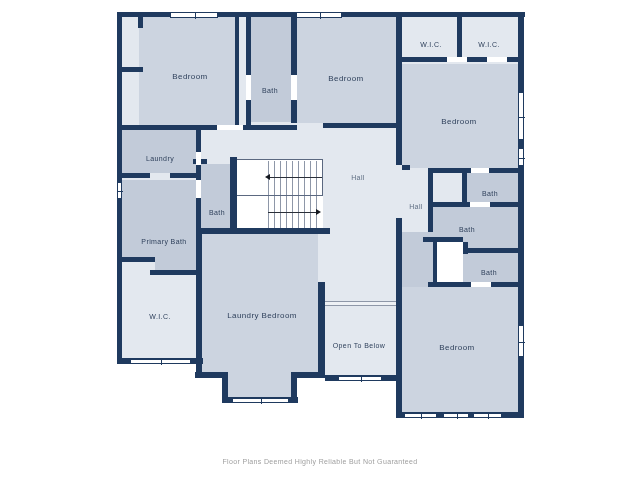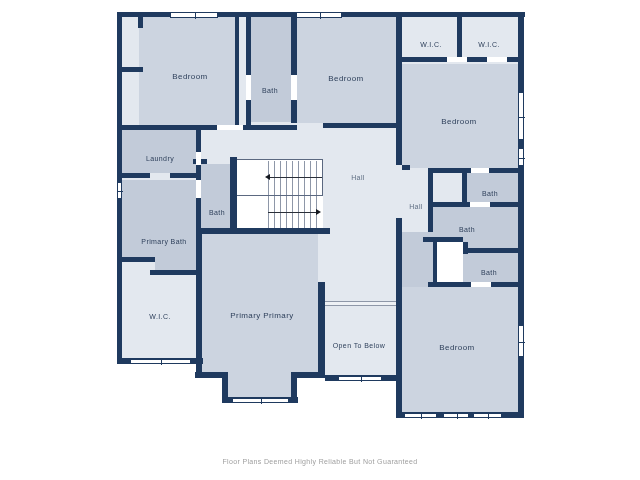--- a/index.html
+++ b/index.html
@@ -152,21 +152,21 @@
       <span class="room-label" style="left: 190px; top: 76px;">Bedroom</span>
       <span class="room-label sm" style="left: 270px; top: 90px;">Bath</span>
       <span class="room-label" style="left: 346px; top: 78px;">Bedroom</span>
       <span class="room-label" style="left: 459px; top: 121px;">Bedroom</span>
       <span class="room-label sm" style="left: 431px; top: 44px;">W.I.C.</span>
       <span class="room-label sm" style="left: 489px; top: 44px;">W.I.C.</span>
       <span class="room-label sm" style="left: 160px; top: 158px;">Laundry</span>
       <span class="room-label sm" style="left: 217px; top: 212px;">Bath</span>
       <span class="room-label sm" style="left: 164px; top: 241px;">Primary Bath</span>
       <span class="room-label sm" style="left: 160px; top: 316px;">W.I.C.</span>
-      <span class="room-label" style="left: 262px; top: 315px;">Primary Primary</span>
+      <span class="room-label" style="left: 262px; top: 315px;">Laundry Bedroom</span>
       <span class="room-label hall" style="left: 358px; top: 177px;">Hall</span>
       <span class="room-label hall" style="left: 416px; top: 206px;">Hall</span>
       <span class="room-label sm" style="left: 359px; top: 345px;">Open To Below</span>
       <span class="room-label sm" style="left: 490px; top: 193px;">Bath</span>
       <span class="room-label sm" style="left: 467px; top: 229px;">Bath</span>
       <span class="room-label sm" style="left: 489px; top: 272px;">Bath</span>
       <span class="room-label" style="left: 457px; top: 347px;">Bedroom</span>
     </div>
   <div id="footer">Floor Plans Deemed Highly Reliable But Not Guaranteed</div>
 </div>

